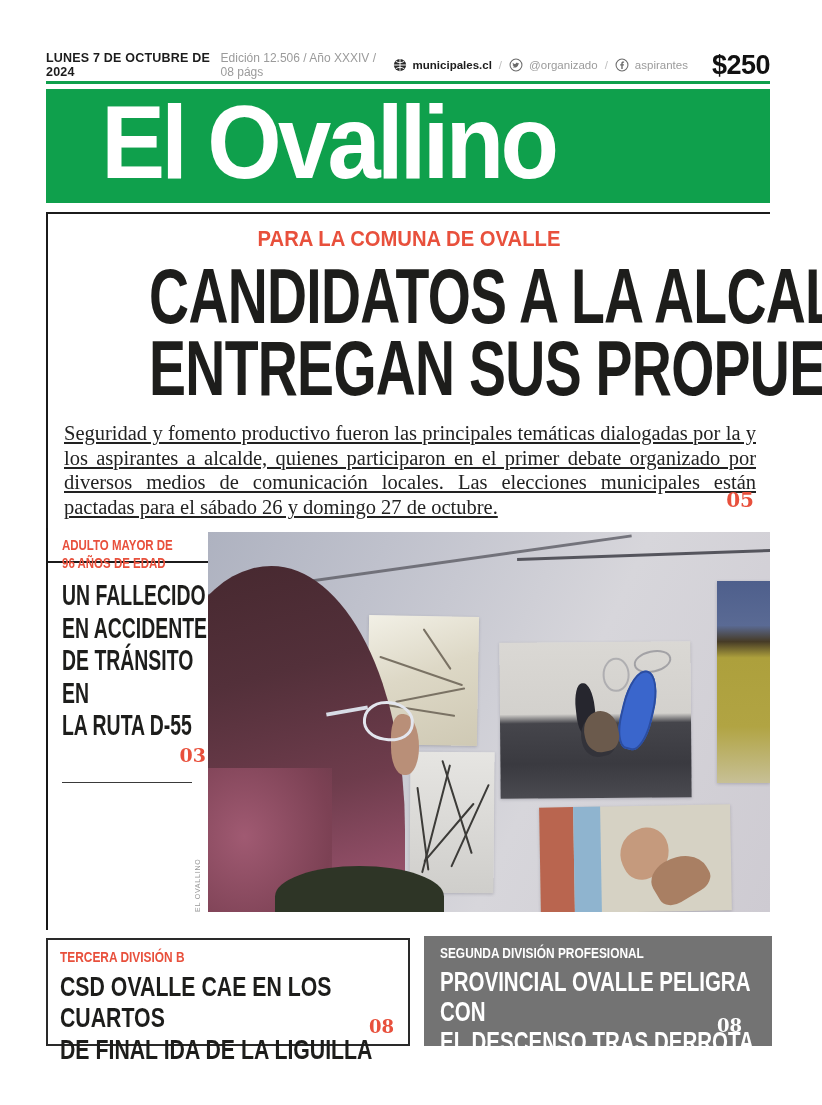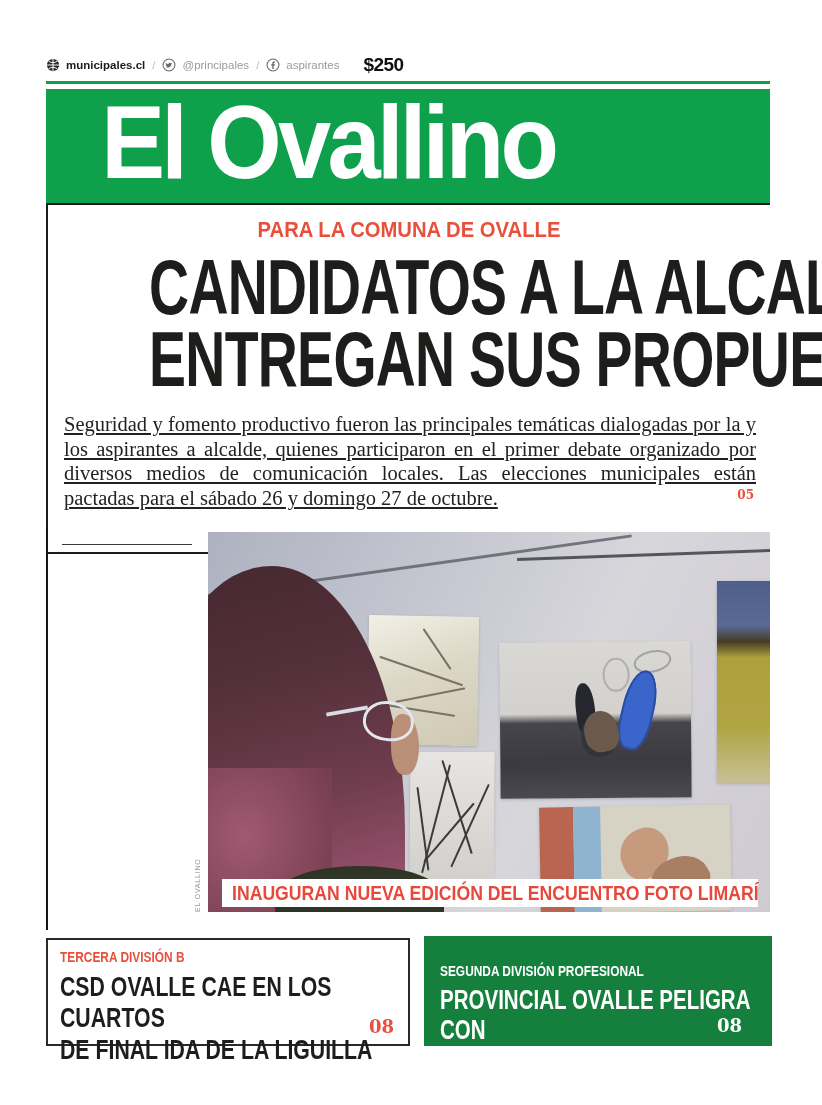--- a/index.html
+++ b/index.html
@@ -11,40 +11,40 @@
   
   .topbar { position:absolute; left:46px; top:54px; width:724px; height:22px;
     display:flex; justify-content:space-between; align-items:center; }
   .tb-left { display:flex; align-items:baseline; gap:7px; }
   .tb-date { font-size:12.5px; font-weight:bold; color:#1c1c1c; letter-spacing:.2px; }
   .tb-edition { font-size:12px; color:#9b9b9b; }
   .tb-right { display:flex; align-items:center; gap:6px; }
   .tb-right .soc-b { font-size:11.5px; font-weight:bold; color:#1c1c1c; }
   .tb-right .soc { font-size:11.5px; color:#9b9b9b; }
   .tb-right .slash { font-size:11.5px; color:#c0c0c0; padding:0 1px; }
-  .tb-price { font-size:19px; font-weight:bold; color:#111; margin-left:18px; letter-spacing:-.5px; }
+  .tb-price { font-size:27px; font-weight:bold; color:#111; margin-left:18px; letter-spacing:-.5px; }
   .ico { width:14px; height:14px; display:inline-block; vertical-align:middle; }
   
   .green-rule { position:absolute; left:46px; top:81px; width:724px; height:3px; background:#0FA04C; }
   .masthead { position:absolute; left:46px; top:89px; width:724px; height:114px; background:#0FA04C;
     display:flex; align-items:center; }
   .logo { color:#fff; font-weight:bold; font-size:104px; letter-spacing:-4px; line-height:1;
     transform:scaleX(0.92); transform-origin:left center; padding-left:60px; white-space:nowrap; padding-bottom:8px; }
   
-  .headbox { position:absolute; left:46px; top:203px; width:724px; height:351px;
+  .headbox { position:absolute; left:46px; top:212px; width:724px; height:351px;
     border-top:2px solid #1b1b1b; border-bottom:2px solid #1b1b1b; border-left:2px solid #1b1b1b; }
   .lead-kicker { margin-top:12px; text-align:center; color:#E8503C; font-weight:bold; font-size:22px;
     transform:scaleX(0.92); transform-origin:center top; letter-spacing:0px; white-space:nowrap; }
   .lead-h1 { margin-top:8px; }
   .lead-h1 .hline { text-align:center; white-space:nowrap; font-weight:bold; color:#1d1d1b;
     font-size:77px; line-height:.94; letter-spacing:-1px; transform:scaleX(0.72); transform-origin:center top; }
   .deck { position:relative; margin:16px 14px 0 16px; width:692px; font-family:"Liberation Serif", serif;
     font-size:20.5px; line-height:1.21; color:#222; text-align:justify;text-decoration:underline; }
   .pagenum { font-family:"DejaVu Serif", serif; font-weight:bold; color:#E8503C;text-align:right; }
-  .deck-page { position:absolute; right:2px; bottom:8px; font-size:12px;margin-top:11px; }
+  .deck-page { position:absolute; right:2px; bottom:8px; font-size:20px;margin-top:11px; }
   
   .leftcol { position:absolute; left:46px; top:528px; width:162px; height:402px;
     border-left:2px solid #161616; padding-left:14px; }
   .story-kicker { margin-top:8px; color:#E8503C; font-weight:bold; font-size:14px; line-height:1.3;
     white-space:pre-line; transform:scaleX(0.82); transform-origin:left top; width:180px; }
   .story-head { margin-top:7px; color:#1d1d1b; font-weight:bold; font-size:29px; line-height:1.12;
     white-space:pre-line; transform:scaleX(0.67); transform-origin:left top; width:220px; }
   .story-head.light { font-weight:normal; color:#2b2b2b; font-size:30px; transform:scaleX(0.70); }
   .story-page { width:144px; text-align:right; font-size:19px; margin-top:2px; }
   .story-sep { border:none; border-top:1.5px solid #3a3a3a; width:130px; margin:16px 0 6px 0; }
@@ -105,52 +105,56 @@
   .caption-bar { position:absolute; left:14px; right:12px; bottom:5px; height:28px; background:#fff;
     display:flex; align-items:center; justify-content:space-between; padding:0 8px 0 10px; }
   .caption-text { color:#E8473A; font-weight:bold; font-size:21px; white-space:nowrap;
     transform:scaleX(0.84); transform-origin:left center; letter-spacing:0; }
   .photo-credit { position:absolute; left:194px; top:852px; width:12px; height:60px;
     writing-mode:vertical-rl; transform:rotate(180deg); font-size:7px; color:#999; letter-spacing:.8px; }
   
   .box-left { position:absolute; left:46px; top:938px; width:364px; height:108px;
     border:2px solid #2a2a2a; background:#fff; padding:9px 12px; }
   .box-right { position:absolute; left:424px; top:936px; width:348px; height:110px;
-    background:#15803d; padding:27px 16px; }
+    background:#737373; padding:9px 16px; }
   .bx-kicker { color:#E8503C; font-weight:bold; font-size:14px; transform:scaleX(0.85);
     transform-origin:left top; white-space:nowrap; }
   .bx-kicker.white { color:#fff; }
   .bx-head { margin-top:6px; color:#1d1d1b; font-weight:bold; font-size:28px; line-height:1.12;
     white-space:pre-line; transform:scaleX(0.76); transform-origin:left top; width:460px; }
   .bx-head.white { color:#fff; font-size:27px; }
   .bx-page { position:absolute; right:14px; bottom:7px; font-size:18px; }
   .bx-page.white { color:#fff; right:30px; bottom:10px; }
 </style>
 </head>
 <body>
 
 <div class="page">
 
   <div class="topbar">
+    <div class="tb-left">
+      <span class="tb-date">LUNES 7 DE OCTUBRE DE 2024</span>
+      <span class="tb-edition">Edición 12.506 / Año XXXIV / 08 págs</span>
+    </div>
     <div class="tb-right">
       <span class="ico">
         <svg viewBox="0 0 16 16" width="14" height="14">
             <circle cx="8" cy="8" r="7" fill="#2a2a2a"></circle>
             <path d="M1 8h14M8 1v14M3.2 3.8c2.8 2 6.8 2 9.6 0M3.2 12.2c2.8-2 6.8-2 9.6 0" stroke="#fff" stroke-width="1.1" fill="none"></path>
           </svg>
       </span>
       <span class="soc-b">municipales.cl</span>
       <span class="slash">/</span>
       <span class="ico">
         <svg viewBox="0 0 16 16" width="14" height="14">
             <circle cx="8" cy="8" r="6.8" fill="none" stroke="#6a6a6a" stroke-width="1.2"></circle>
             <path d="M4.4 10.6c2.8 1.1 5.9-.2 6.3-3.2l1-1-1.1.2.7-1-1.3.4c-.8-.8-2.3-.6-2.5.9-1.4 0-2.4-.7-3.1-1.5-.5 1.1 0 2.2 1 2.8-.4 0-.8-.1-1.1-.3.1 1.1.8 1.9 1.8 2.1-.5.2-1.1.3-1.7.2z" fill="#6a6a6a"></path>
           </svg>
       </span>
-      <span class="soc">@principales</span>
+      <span class="soc">@organizado</span>
       <span class="slash">/</span>
       <span class="ico">
         <svg viewBox="0 0 16 16" width="14" height="14">
             <circle cx="8" cy="8" r="6.8" fill="none" stroke="#6a6a6a" stroke-width="1.2"></circle>
             <path d="M8.8 12.5V8.6h1.3l.2-1.5H8.8V6.2c0-.45.12-.75.77-.75h.83V4.1c-.14-.02-.64-.06-1.2-.06-1.2 0-2 .73-2 2.06v1H5.9v1.5h1.3v3.9z" fill="#6a6a6a"></path>
           </svg>
       </span>
       <span class="soc">aspirantes</span>
       <span class="tb-price">$250</span>
     </div>
@@ -167,20 +171,29 @@
       <div class="hline">CANDIDATOS A LA ALCALDÍA</div>
       <div class="hline">ENTREGAN SUS PROPUESTAS</div>
     </div>
     <div class="deck">
       <span>Seguridad y fomento productivo fueron las principales temáticas dialogadas por la y los aspirantes a alcalde, quienes participaron en el primer debate organizado por diversos medios de comunicación locales. Las elecciones municipales están pactadas para el sábado 26 y domingo 27 de octubre.</span>
       <span class="pagenum deck-page">05</span>
     </div>
   </div>
 
   <div class="leftcol">
+    <div>
+      <div class="story-kicker">ADULTO MAYOR DE
+96 AÑOS DE EDAD</div>
+      <div class="story-head">UN FALLECIDO
+EN ACCIDENTE
+DE TRÁNSITO EN
+LA RUTA D-55</div>
+      <div class="story-page pagenum">03</div>
+    </div>
     <hr class="story-sep">
   </div>
 
   <div class="photo-credit">EL OVALLINO</div>
 
   <div class="photo">
     <div class="ceiling"></div>
     <div class="ceiling2"></div>
 
     <div class="art art-cracked">
@@ -215,24 +228,20 @@
       <div class="map-arm"></div>
     </div>
 
     <div class="viewer-hair"></div>
     <div class="viewer-hair2"></div>
     <div class="viewer-face"></div>
     <div class="glasses-arm"></div>
     <div class="glasses-lens"></div>
     <div class="viewer-shoulder"></div>
 
-    <div class="caption-bar">
-      <span class="caption-text">INAUGURAN NUEVA EDICIÓN DEL ENCUENTRO FOTO LIMARÍ</span>
-
-    </div>
   </div>
 
   <div class="box-left">
     <div class="bx-kicker">TERCERA DIVISIÓN B</div>
     <div class="bx-head">CSD OVALLE CAE EN LOS CUARTOS
 DE FINAL IDA DE LA LIGUILLA</div>
     <div class="bx-page pagenum">08</div>
   </div>
 
   <div class="box-right">

